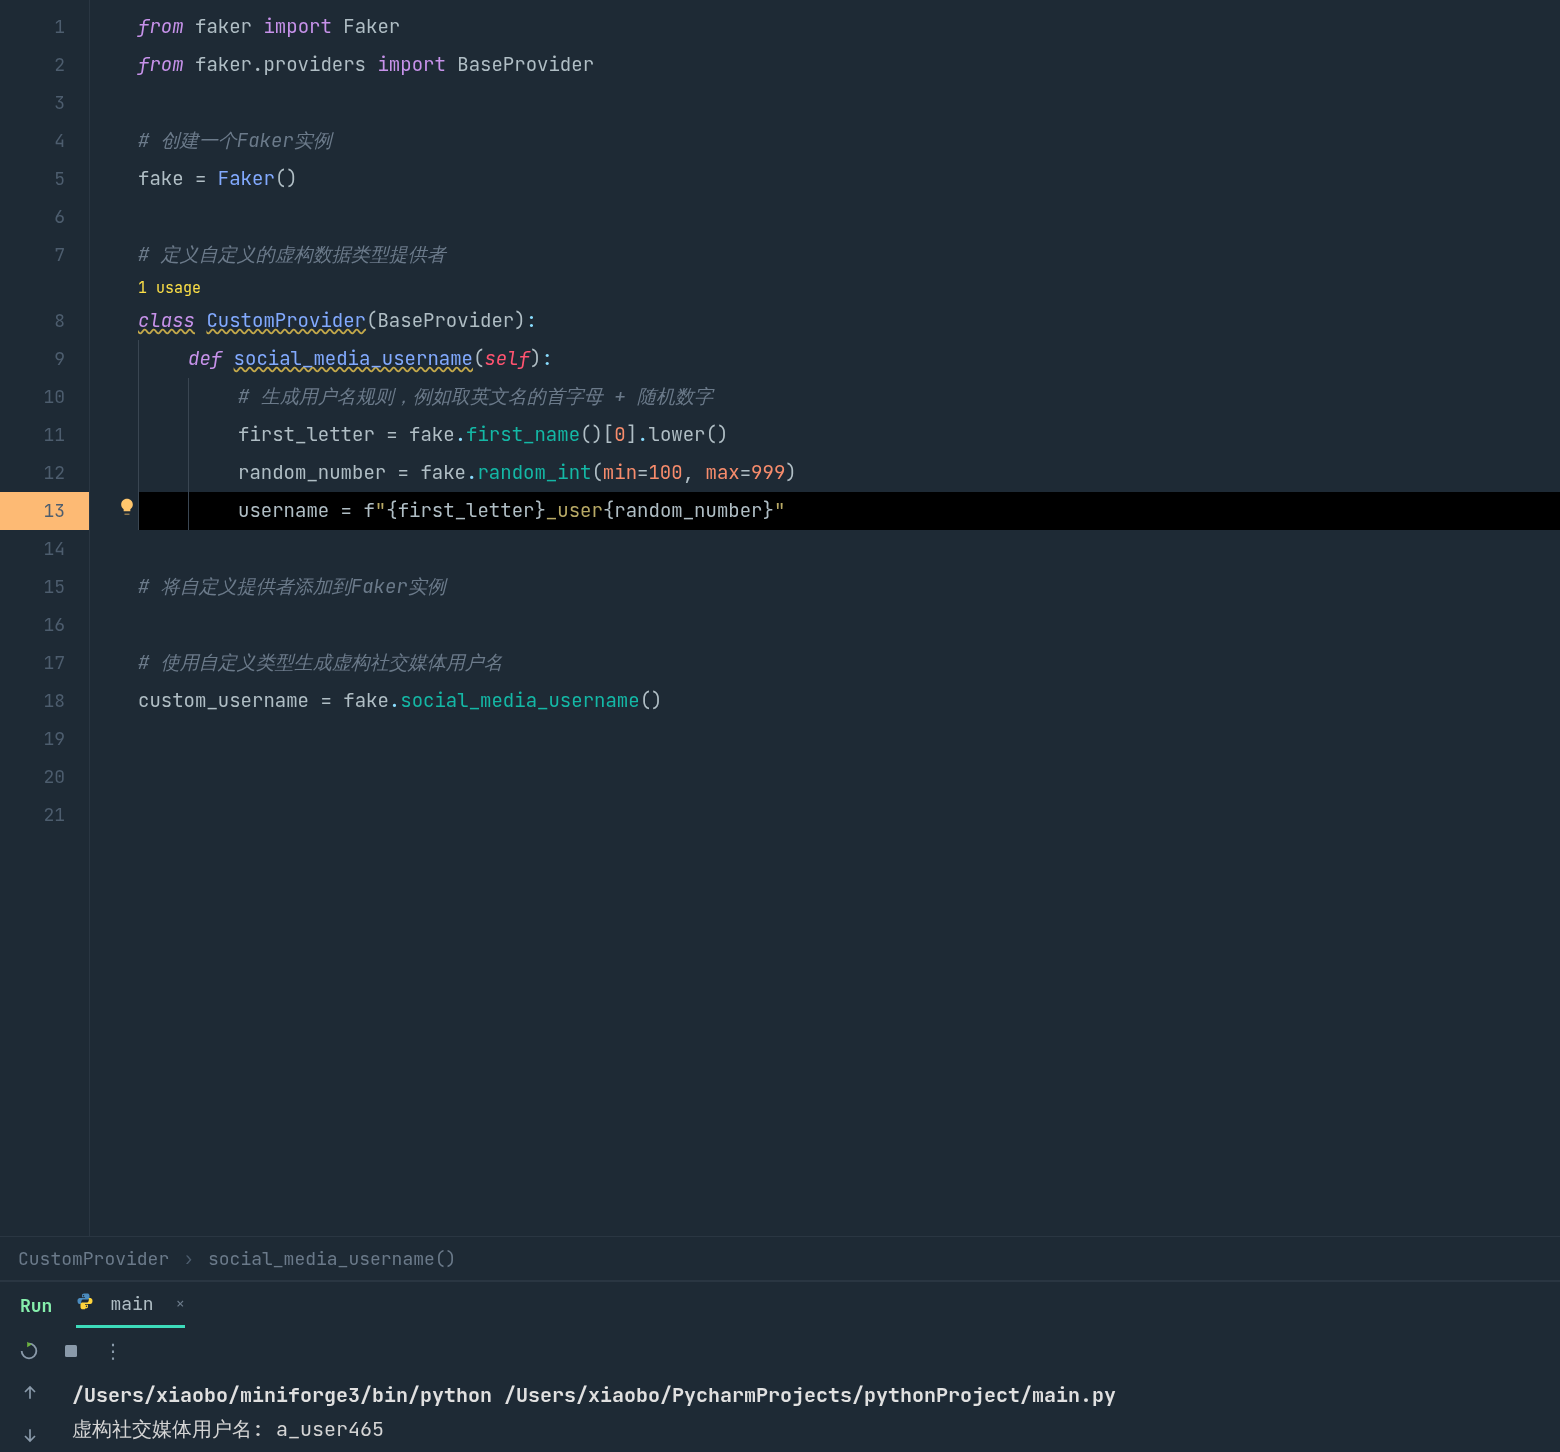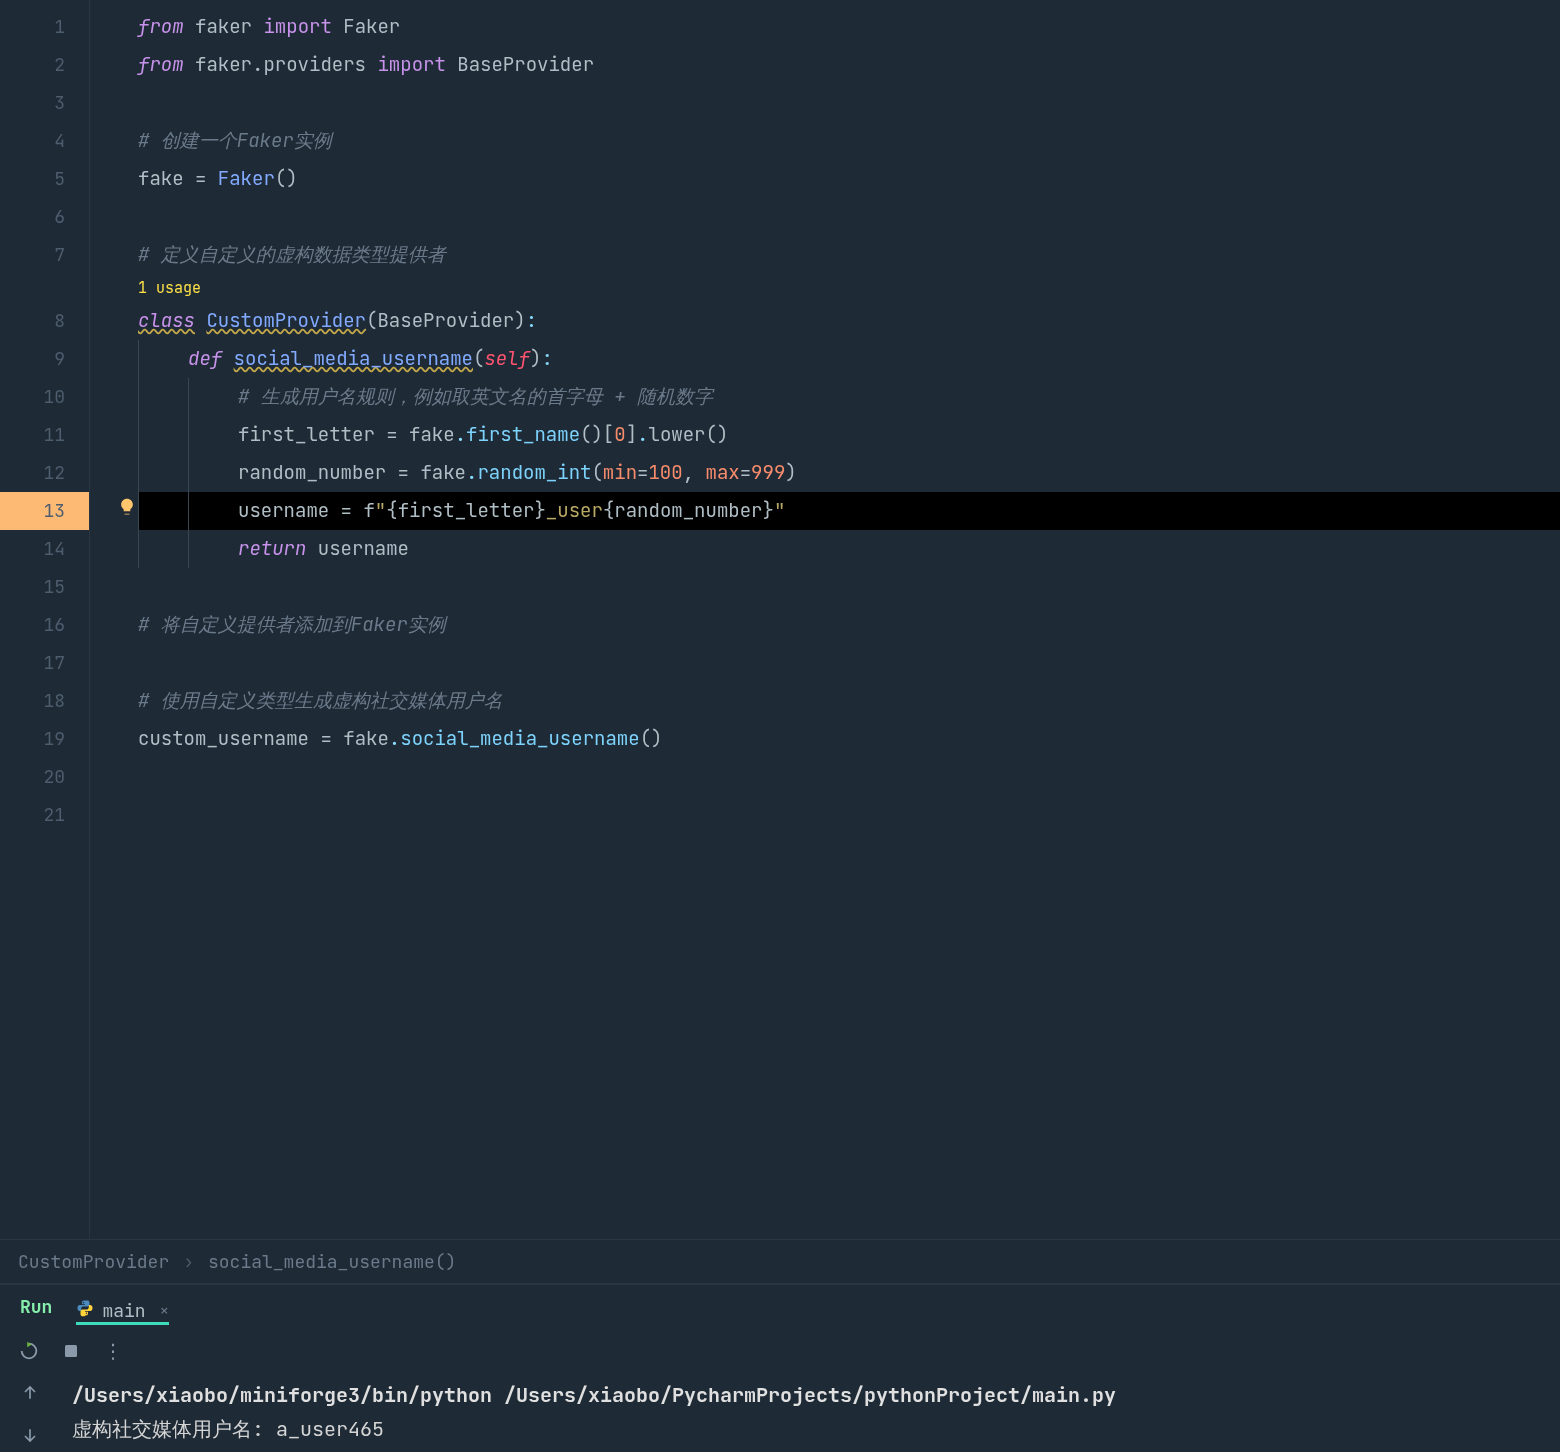--- a/index.html
+++ b/index.html
@@ -83,21 +83,21 @@
   color: #fde047;
   font-size: 15px;
   height: 28px;
   line-height: 28px;
   padding-left: 0;
 }
 .kw { color: #c792ea; font-style: italic; }
 .kw-import { color: #c792ea; }
 .cls { color: #82aaff; }
 .fn { color: #82aaff; }
-.method { color: #7dd3fc; }
+.method { color: #14b8a6; }
 .str-gold { color: #b8a965; }
 .num { color: #f78c6c; }
 .param { color: #f78c6c; }
 .self { color: #ff5370; font-style: italic; }
 .comment { color: #6b7a8a; font-style: italic; }
 .comment-it { font-style: italic; }
 .var { color: #b0bec5; }
 .op { color: #89ddff; }
 .underline-wavy { text-decoration: underline wavy #c3a84a; text-decoration-skip-ink: none; }
 .breadcrumb {
@@ -123,23 +123,24 @@
 }
 .run-label {
   color: #86efac;
   font-weight: bold;
   font-size: 18px;
   padding-bottom: 10px;
 }
 .run-tab {
   display: flex;
   align-items: center;
-  gap: 8px;
+  gap: 16px;
   color: #b0bec5;
   font-size: 18px;
+  padding-bottom: 10px;
   border-bottom: 3px solid #3ddbbb;
 }
 .python-icon {
   width: 18px;
   height: 18px;
 }
 .close-x {
   color: #6b7a8a;
   font-size: 16px;
   margin-left: 6px;
@@ -229,21 +230,20 @@
     <div class="code-line"><span class="var">fake</span><span class="var"> = </span><span class="cls">Faker</span><span class="var">()</span></div>
     <div class="code-line"></div>
     <div class="code-line"><span class="comment"># 定义自定义的虚构数据类型提供者</span></div>
     <div class="usage-hint">1 usage</div>
     <div class="code-line"><span class="kw underline-wavy">class</span> <span class="cls underline-wavy">CustomProvider</span><span class="var">(</span><span class="var">BaseProvider</span><span class="var">)</span><span class="op">:</span></div>
     <div class="code-line"><span class="indent-guide"></span><span class="kw">def</span> <span class="fn underline-wavy">social_media_username</span><span class="var">(</span><span class="self">self</span><span class="var">)</span><span class="op">:</span></div>
     <div class="code-line"><span class="indent-guide"></span><span class="indent-guide"></span><span class="comment"># 生成用户名规则，例如取英文名的首字母 + 随机数字</span></div>
     <div class="code-line"><span class="indent-guide"></span><span class="indent-guide"></span><span class="var">first_letter</span> <span class="var">=</span> <span class="var">fake</span><span class="op">.</span><span class="method">first_name</span><span class="var">()[</span><span class="num">0</span><span class="var">]</span><span class="op">.</span><span class="var">lower</span><span class="var">()</span></div>
     <div class="code-line"><span class="indent-guide"></span><span class="indent-guide"></span><span class="var">random_number</span> <span class="var">=</span> <span class="var">fake</span><span class="op">.</span><span class="method">random_int</span><span class="var">(</span><span class="param">min</span><span class="var">=</span><span class="num">100</span><span class="var">, </span><span class="param">max</span><span class="var">=</span><span class="num">999</span><span class="var">)</span></div>
     <div class="code-line highlighted"><span class="indent-guide"></span><span class="indent-guide"></span><span class="var">username</span> <span class="var">=</span> <span class="var">f</span><span class="str-gold">"</span><span class="var">{</span><span class="var">first_letter</span><span class="var">}</span><span class="str-gold">_user</span><span class="var">{</span><span class="var">random_number</span><span class="var">}</span><span class="str-gold">"</span></div>
-    <div class="code-line"><span class="indent-guide"></span><span class="indent-guide"></span><span class="kw">return</span> <span class="var">username</span></div>
     <div class="code-line"></div>
     <div class="code-line"><span class="comment"><span># 将自定义提供者添加到</span><span class="comment-it">Faker</span><span>实例</span></span></div>
     <div class="code-line"></div>
     <div class="code-line"><span class="comment"># 使用自定义类型生成虚构社交媒体用户名</span></div>
     <div class="code-line"><span class="var">custom_username</span> <span class="var">=</span> <span class="var">fake</span><span class="op">.</span><span class="method">social_media_username</span><span class="var">()</span></div>
     <div class="code-line"></div>
   </div>
 </div>
 
 <div class="breadcrumb">

